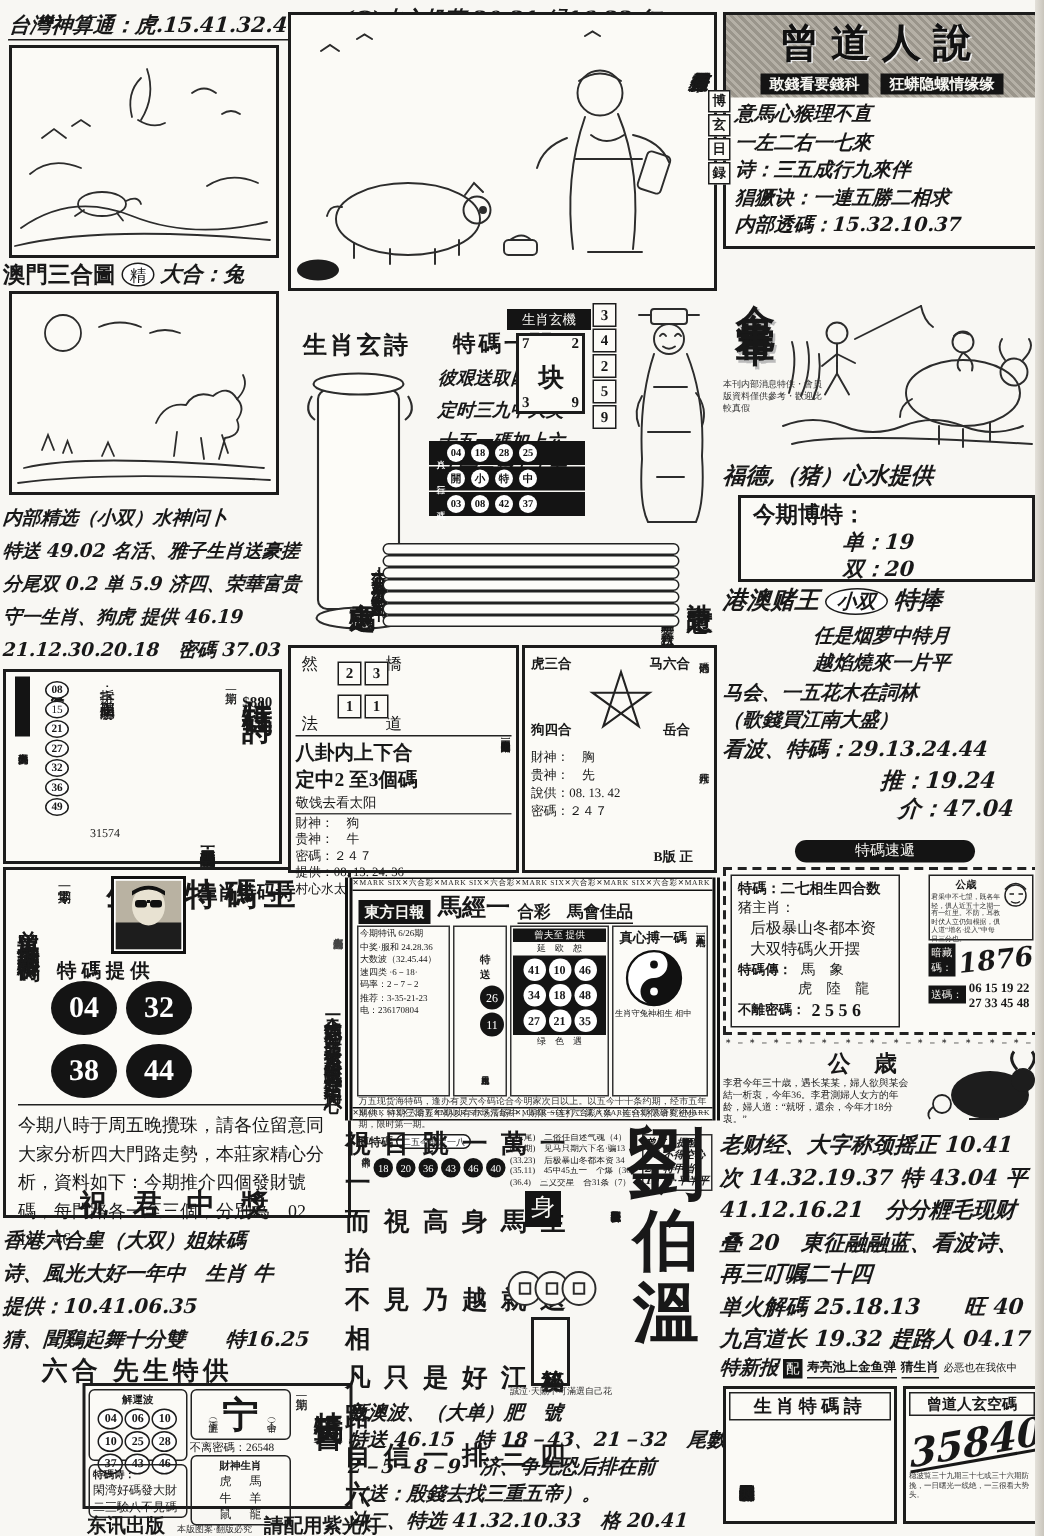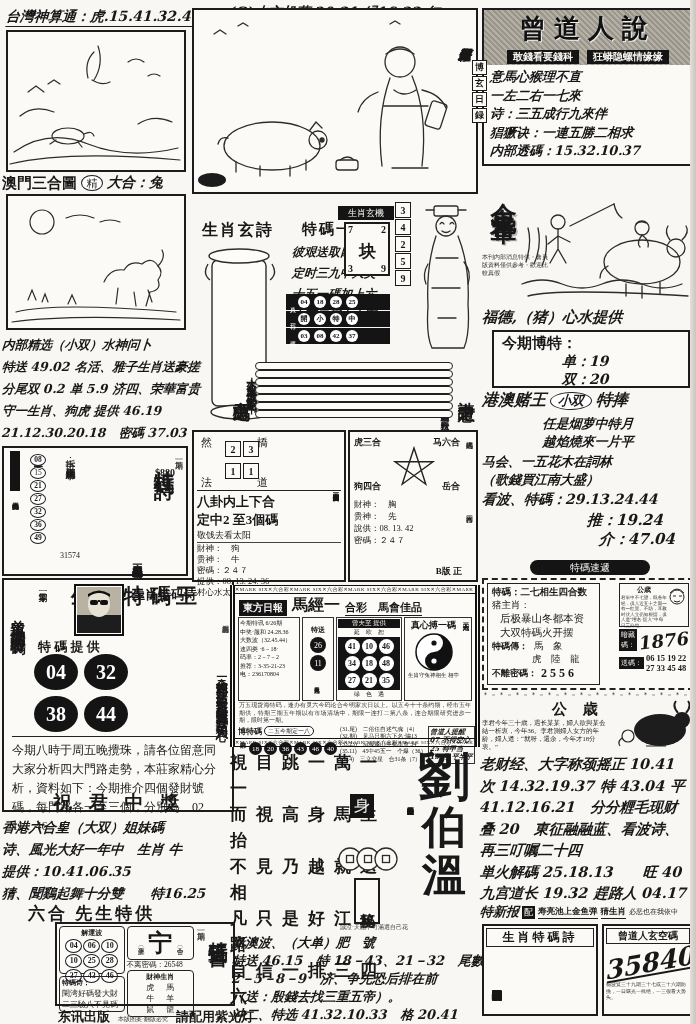--- a/index.html
+++ b/index.html
@@ -95,21 +95,21 @@
  </div>
  <div style="width:34px;display:flex;flex-direction:column;align-items:center">
   <div class="v" style="font-size:10px;height:100px">拆字：層（此字用一房）客碼</div>
   <div style="font-size:8px">31574</div>
  </div>
  <div class="strips" style="flex:1;height:118px">
       <div class="v" style="font-size:10px;margin:0 3px;font-weight:700">特碼：一碼開出定頭尾</div>
       <div class="v" style="font-size:10px;margin:0 3px;font-weight:700">四合一碼成長三</div>
       <div class="v" style="font-size:10px;margin:0 3px;font-weight:700">十二生肖騰最航</div>
     </div>
- <div style="width:36px;display:flex;flex-direction:column">
+ <div style="width:36px;display:flex;flex-direction:row">
   <div class="v" style="font-size:8px;margin-top:4px">第一期</div>
   <div style="display:flex;flex-direction:column;align-items:center">
    <div class="v b" style="font-size:20px;letter-spacing:4px">特碼詩</div>
    <div class="b" style="font-size:10px">$880</div>
   </div>
  </div>
 </div>
 
 <div class="abs box" style="left:2px;top:578px;width:232px;height:234px">
  <div class="abs b" style="left:30px;top:2px;width:200px;font-size:21px;text-align:center">生 肖 特 碼 王</div>
@@ -389,21 +389,21 @@
  <div style="display:flex;padding:0 3px;gap:2px">
   <div style="width:62px;border:1px solid #333;padding:1px">
         <div style="font-size:6px;line-height:8.5px;white-space:nowrap;overflow:hidden">今期特讯 6/26期</div>
         <div style="font-size:6px;line-height:8.5px;white-space:nowrap;overflow:hidden">中奖·服和 24.28.36</div>
         <div style="font-size:6px;line-height:8.5px;white-space:nowrap;overflow:hidden">大数波（32.45.44）</div>
         <div style="font-size:6px;line-height:8.5px;white-space:nowrap;overflow:hidden">速四类 ·6－18·</div>
         <div style="font-size:6px;line-height:8.5px;white-space:nowrap;overflow:hidden">码率：2－7－2</div>
         <div style="font-size:6px;line-height:8.5px;white-space:nowrap;overflow:hidden">推荐：3-35-21-23</div>
         <div style="font-size:6px;line-height:8.5px;white-space:nowrap;overflow:hidden">电：236170804</div>
       </div>
-  <div style="width:32px;border:1px solid #333;text-align:center;padding:7px">
+  <div style="width:32px;border:1px solid #333;text-align:right;padding:17px">
    <div class="b" style="font-size:7px">特送</div>
    <div>
           <div class="dark-oval" style="width:16px;height:16px;font-size:8px;margin:2px auto">26</div>
           <div class="dark-oval" style="width:16px;height:16px;font-size:8px;margin:2px auto">11</div>
         </div>
    <div class="v" style="font-size:5.5px;height:20px;margin:0 auto">直翅風靴王白尾</div>
   </div>
   <div style="width:66px;border:1px solid #333;text-align:center;padding:1px">
    <div class="bar" style="font-size:6.5px">曾夫至 提供</div>
    <div style="font-size:6px">延　欧　恕</div>

